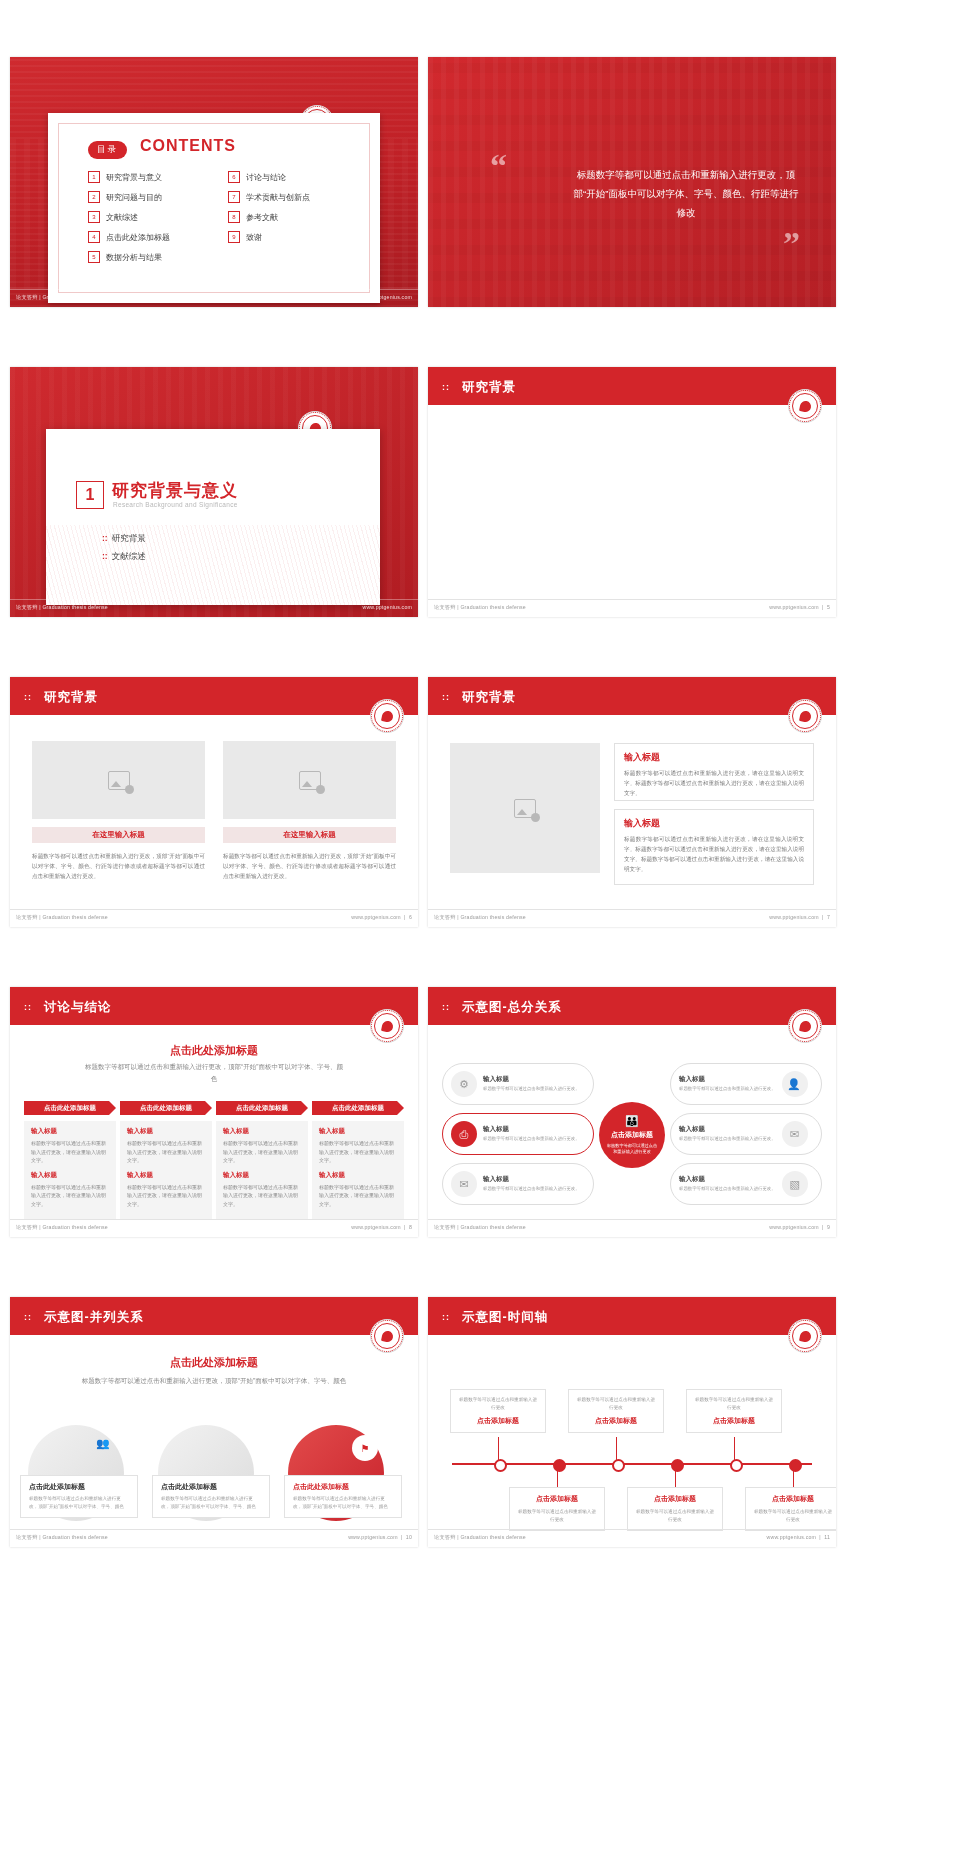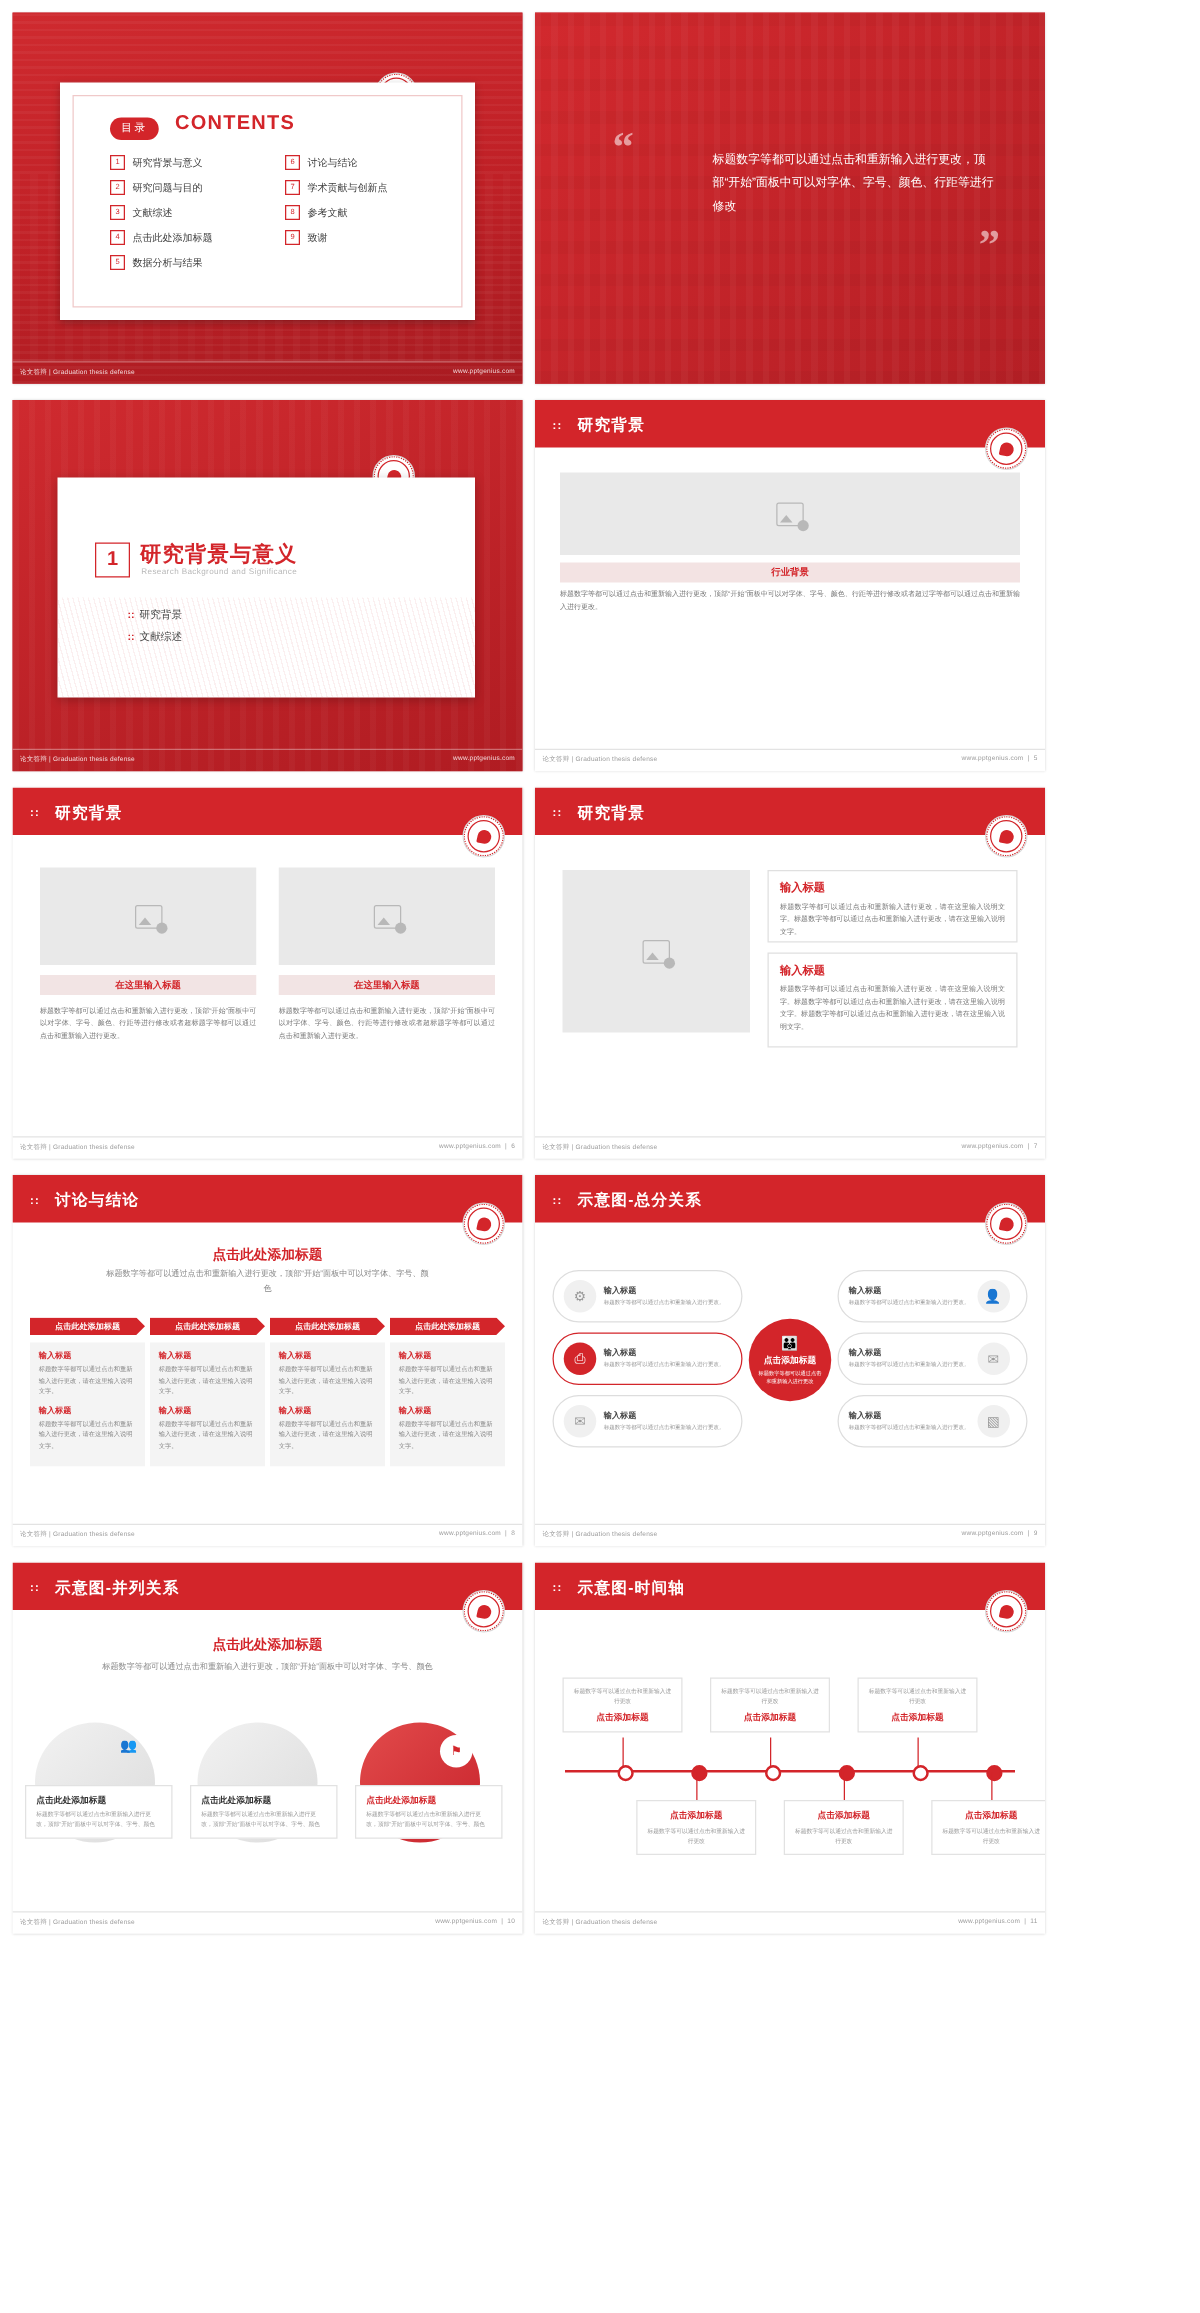--- a/index.html
+++ b/index.html
@@ -1,19 +1,19 @@
 <!DOCTYPE html>
 <html><head>
 <meta charset="utf-8">
 <style>
   html,body{margin:0;padding:0;background:#ffffff;}
   body{font-family:"Liberation Sans","DejaVu Sans",sans-serif;color:#333;}
   .page{width:960px;height:1850px;position:relative;background:#fff;}
   .grid{display:grid;grid-template-columns:408px 408px;grid-auto-rows:297px;column-gap:10px;row-gap:13px;padding:10px 10px 0 10px;box-sizing:border-box;}
-  .slide{position:relative;background:#fff;overflow:hidden;box-shadow:0 0 2px rgba(0,0,0,.18);}
+  .slide{position:relative;background:#fff;overflow:hidden;box-shadow:0 0 2px rgba(0,0,0,.18);margin-top:47px;}
   
   .footer{position:absolute;left:0;bottom:0;width:100%;height:18px;border-top:1px solid #e3e3e3;box-sizing:border-box;}
   .footer .fl{position:absolute;left:6px;top:4px;font-size:5.2px;color:#9a9a9a;letter-spacing:.2px;}
   .footer .fr{position:absolute;right:6px;top:4px;font-size:5.2px;color:#9a9a9a;letter-spacing:.2px;}
   .footer.white{border-top:1px solid rgba(255,255,255,.35);}
   .footer.white .fl,.footer.white .fr{color:rgba(255,255,255,.85);}
   
   .hbar{position:absolute;left:0;top:0;width:100%;height:38px;background:#d3252a;}
   .hbar .dots{position:absolute;left:14px;top:15px;font-size:9px;color:#fff;letter-spacing:1px;font-weight:bold;}
   .hbar .htitle{position:absolute;left:34px;top:12px;font-size:12.5px;color:#fff;font-weight:bold;letter-spacing:1px;}
@@ -39,21 +39,21 @@
   .toc .item{display:flex;align-items:center;gap:6px;}
   .toc .num{width:10px;height:10px;border:.8px solid #d3252a;color:#d3252a;font-size:6px;display:flex;align-items:center;justify-content:center;flex:0 0 auto;}
   .toc .txt{font-size:8px;color:#3b3b3b;}
   
   .s2{background:#c8232c;}
   .s2 .ph{position:absolute;inset:0;background:linear-gradient(140deg,#d2292e,#b51f25);opacity:1;}
   .s2 .photo{position:absolute;left:0;top:0;width:100%;height:100%;opacity:.25;
      background:repeating-linear-gradient(90deg,rgba(255,255,255,.14) 0 5px,transparent 5px 13px),
                 repeating-linear-gradient(0deg,rgba(0,0,0,.10) 0 10px,transparent 10px 26px);}
   .s2 .qm{position:absolute;color:rgba(255,255,255,.55);font-size:34px;font-weight:bold;line-height:1;font-family:"Liberation Serif",serif;}
-  .s2 .qtext{position:absolute;right:34px;top:108px;width:232px;text-align:left;color:#fff;font-size:9.5px;line-height:2.0;}
+  .s2 .qtext{position:absolute;right:34px;top:108px;width:232px;text-align:center;color:#fff;font-size:9.5px;line-height:2.0;}
   
   .s3{background:#c8232c;}
   .s3 .bg{position:absolute;inset:0;background:linear-gradient(160deg,#cf2a2f,#b01c22);}
   .s3 .shade{position:absolute;inset:0;opacity:.22;background:repeating-linear-gradient(90deg,rgba(255,255,255,.14) 0 5px,transparent 5px 13px);}
   .s3 .card2{position:absolute;left:36px;top:62px;width:334px;height:176px;background:#fff;box-shadow:0 2px 8px rgba(0,0,0,.25);overflow:hidden;}
   .s3 .wave{position:absolute;left:0;bottom:0;width:100%;height:80px;opacity:.5;
       background:repeating-linear-gradient(75deg,rgba(200,35,44,.14) 0 1px,transparent 1px 4px);}
   .bignum{position:absolute;left:30px;top:52px;width:26px;height:26px;border:1.4px solid #d3252a;color:#d3252a;font-size:16px;font-weight:bold;display:flex;align-items:center;justify-content:center;}
   .sect-cn{position:absolute;left:66px;top:50px;font-size:17px;font-weight:bold;color:#d3252a;letter-spacing:1px;}
   .sect-en{position:absolute;left:67px;top:72px;font-size:6.5px;color:#b8b8b8;letter-spacing:.3px;}
@@ -213,27 +213,20 @@
       <span class="dots">::</span>
       <span class="htitle">研究背景</span>
     </div>
     <div class="logo" style="right:14px;top:22px;">
       <div class="ring"></div>
           <div class="inner">
             <div class="bird"></div>
           </div>
     </div>
     <div class="col3">
-      <div class="c">
-        <div class="imgph" style="height:66px;">
-              <div class="ic"></div>
-            </div>
-        <div class="ttl">行业背景</div>
-        <div class="bd">标题数字等都可以通过点击和重新输入进行更改，顶部“开始”面板中可以对字体、字号、颜色、行距等进行修改或者超过字等都可以通过点击和重新输入进行更改。</div>
-      </div>
     </div>
     <div class="footer">
       <span class="fl">论文答辩 | Graduation thesis defense</span>
       <span class="fr"><span>www.pptgenius.com</span> &nbsp;|&nbsp; <span>5</span></span>
     </div>
   </div>
 
   <div class="slide">
     <div class="hbar">
       <span class="dots">::</span>

